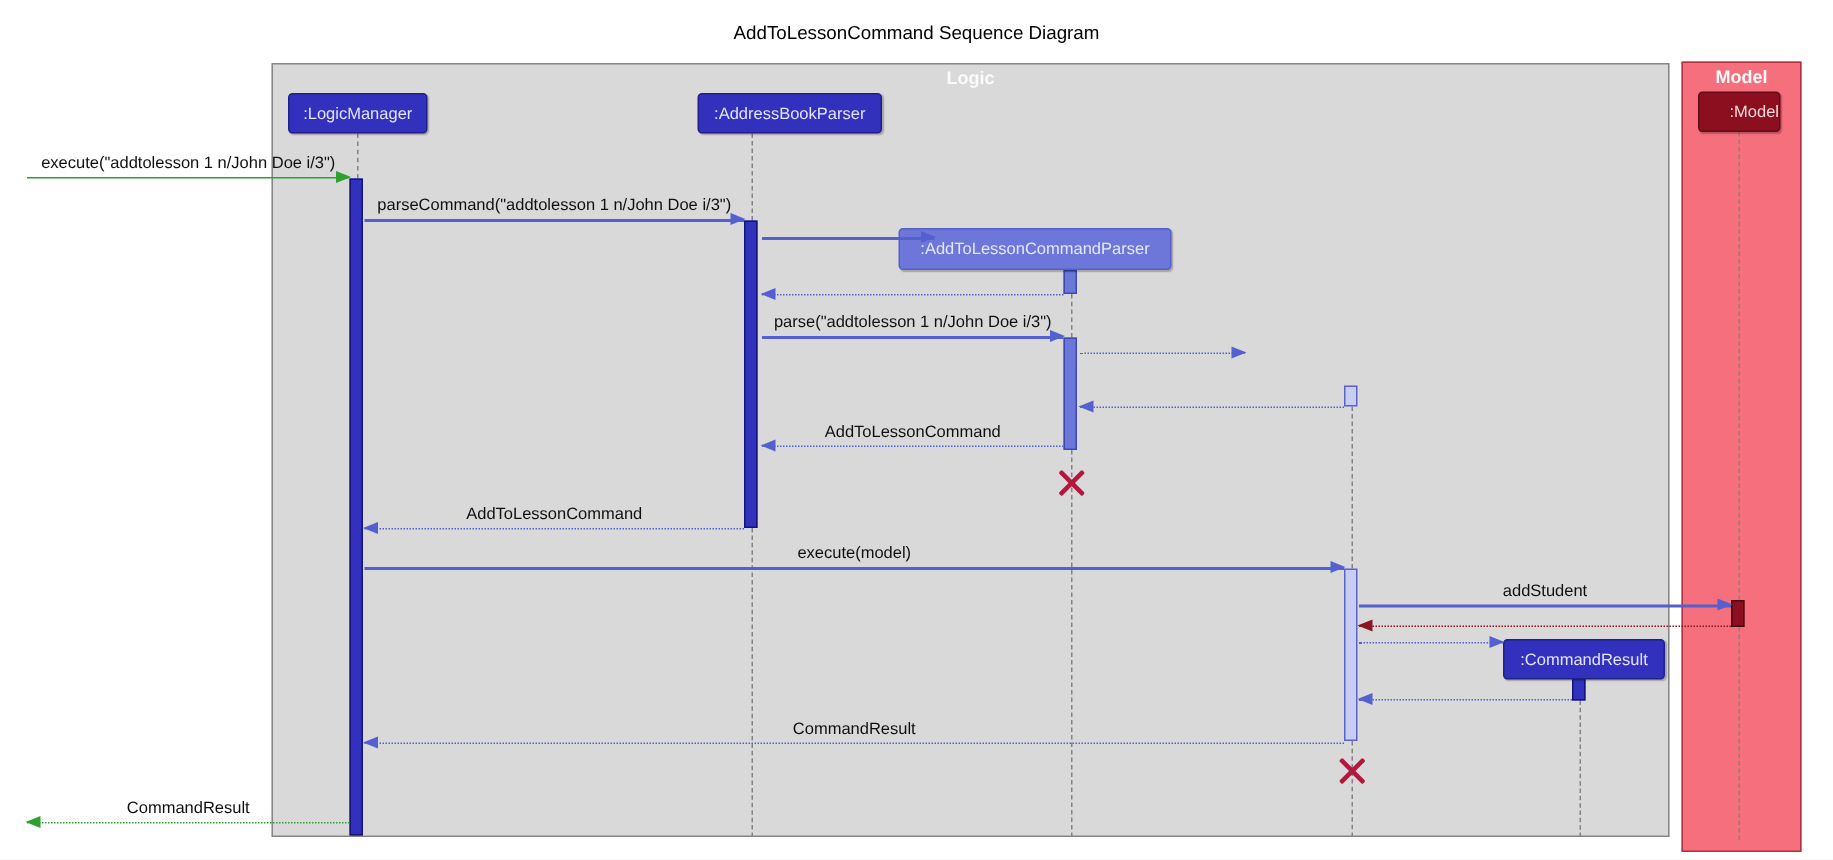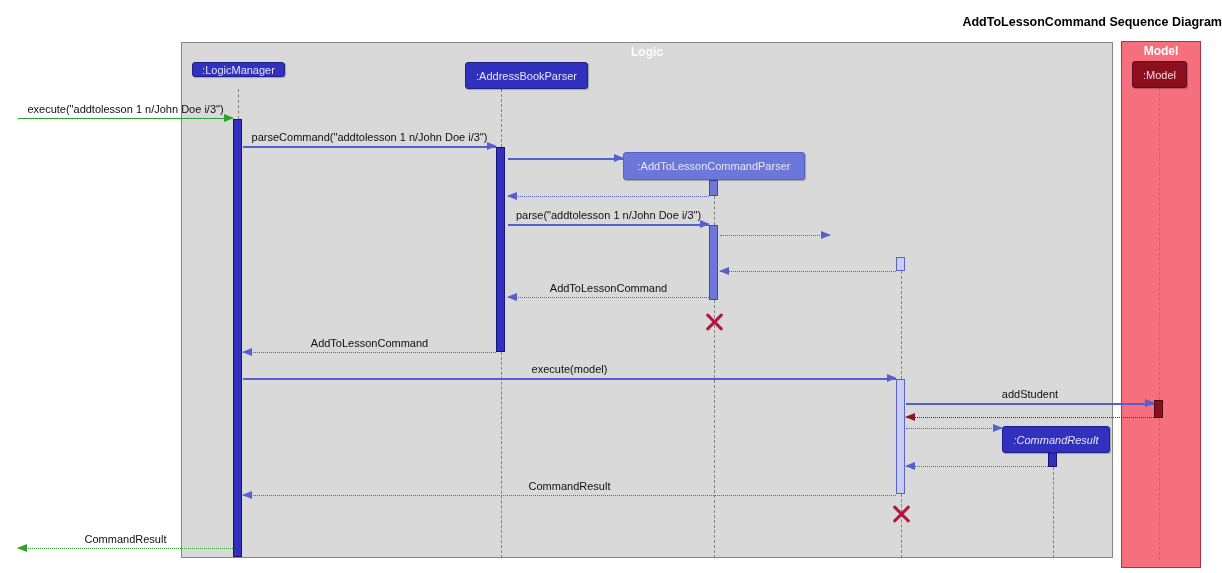--- a/index.html
+++ b/index.html
@@ -1,22 +1,22 @@
 <!DOCTYPE html>
 <html><head>
 <meta charset="utf-8">
 <style>
   html,body{margin:0;padding:0;background:#ffffff;}
   .canvas{
     position:relative;width:1222px;height:573px;overflow:hidden;
     font-family:"Liberation Sans", sans-serif;background:#ffffff;
   }
   .title{
-    position:absolute;top:15px;left:0;width:100%;text-align:right;
-    font-size:12.5px;font-weight:bold;color:#000;
+    position:absolute;top:15px;left:0;width:100%;text-align:center;
+    font-size:12.5px;font-weight:normal;color:#000;
   }
   
   .frame{position:absolute;box-sizing:border-box;}
   .frame-logic{left:181px;top:42px;width:932px;height:516px;background:#D9D9D9;border:1px solid #868686;}
   .frame-model{left:1121px;top:41px;width:80px;height:527px;background:#F56F7D;border:1px solid #B23040;}
   .frame-label{position:absolute;top:2px;left:0;width:100%;text-align:center;
     font-size:12px;font-weight:bold;color:#FBFBFB;}
   
   .life{position:absolute;width:0;border-left:1px dashed #838383;}
   
@@ -85,33 +85,33 @@
 
   <div class="act dark" style="left:233px;top:119px;height:438px;"></div>
   <div class="act dark" style="left:496px;top:147px;height:205px;"></div>
   <div class="act mid" style="left:709px;top:180px;height:16px;"></div>
   <div class="act mid" style="left:709px;top:225px;height:75px;"></div>
   <div class="act light" style="left:896px;top:257px;height:14px;"></div>
   <div class="act light" style="left:896px;top:379px;height:115px;"></div>
   <div class="act dark" style="left:1048px;top:452px;height:15px;"></div>
   <div class="act red" style="left:1154px;top:400px;height:18px;"></div>
 
-  <div class="pbox dark" style="left:192px;top:62px;width:93px;height:15px;">
+  <div class="pbox dark" style="left:192px;top:62px;width:93px;height:27px;">
       <span>:LogicManager</span>
     </div>
   <div class="pbox dark" style="left:465px;top:62px;width:123px;height:27px;">
       <span>:AddressBookParser</span>
     </div>
-  <div class="pbox mid" style="left:623px;top:152px;width:182px;height:28px;">
+  <div class="pbox mid" style="left:599px;top:152px;width:182px;height:28px;">
       <span>:AddToLessonCommandParser</span>
     </div>
-  <div class="pbox dark" style="left:1002px;top:426px;width:108px;height:27px;font-style:italic;">
+  <div class="pbox dark" style="left:1002px;top:426px;width:108px;height:27px;">
       <span>:CommandResult</span>
     </div>
-  <div class="pbox red" style="left:1132px;top:61px;width:55px;height:27px;">
+  <div class="pbox red" style="left:1132px;top:61px;width:55px;height:27px;justify-content:flex-end;">
       <span>:Model</span>
     </div>
 
   <div class="msg" style="left:18px;top:118px;width:215px;">
     <div class="lbl">execute("addtolesson 1 n/John Doe i/3")</div>
     <div class="line solid-green"></div>
     <div class="ah r green"></div>
   </div>
 
   <div class="msg" style="left:243px;top:146px;width:253px;">

